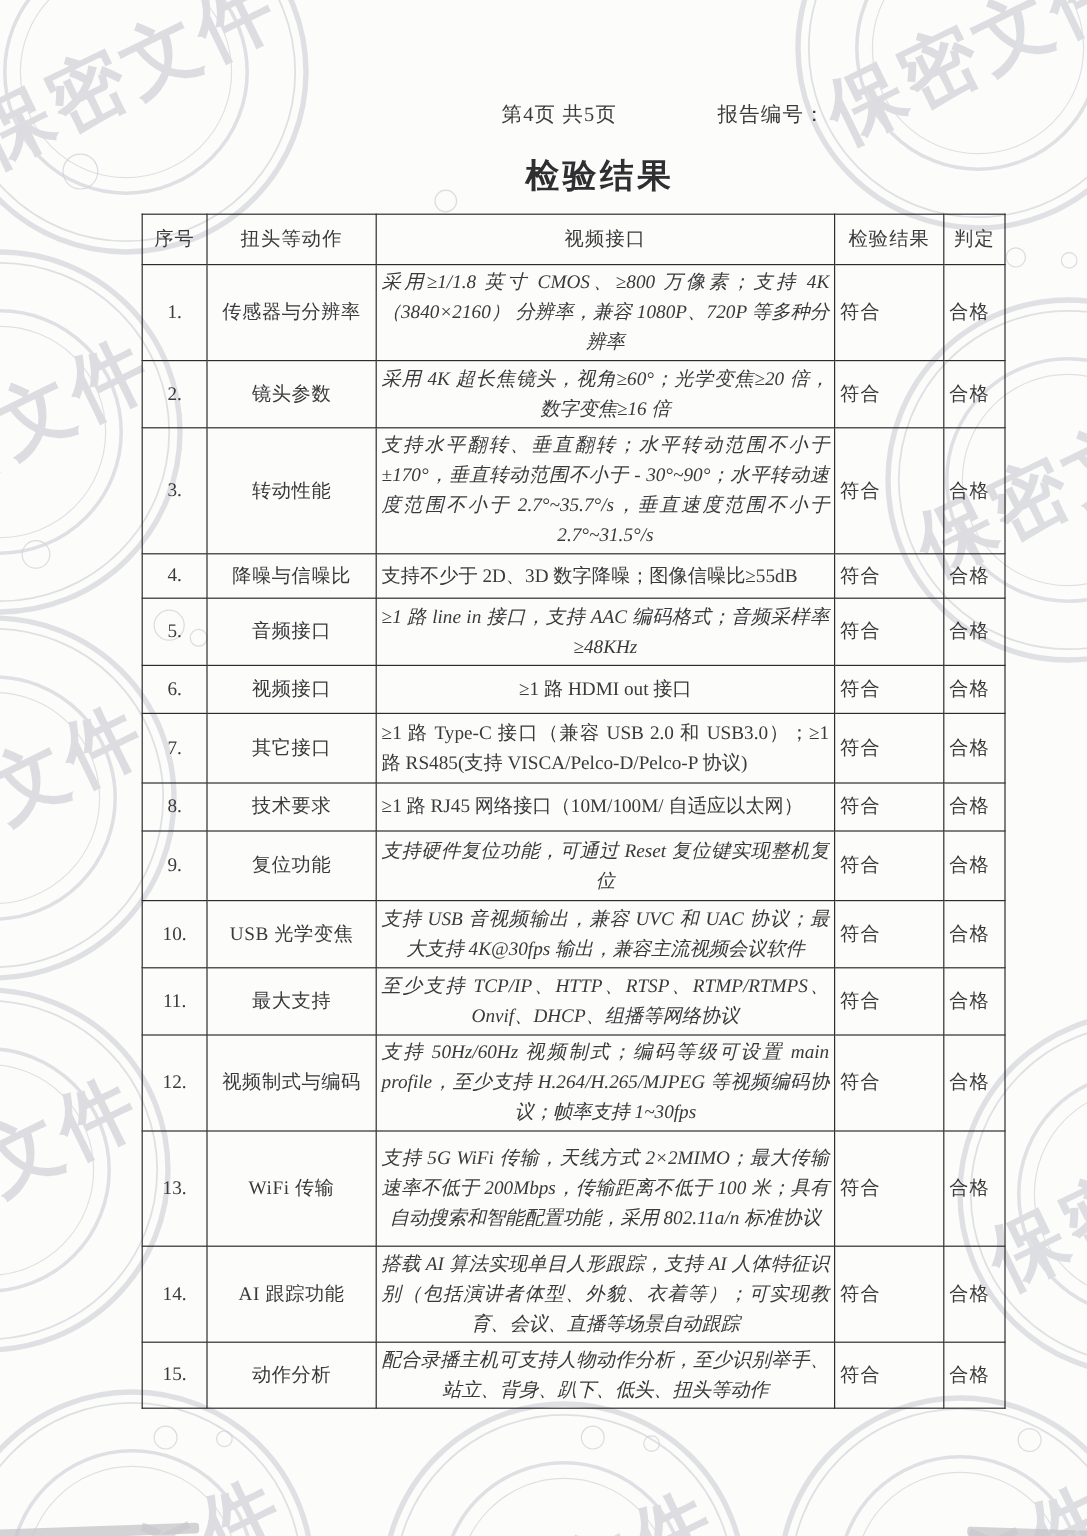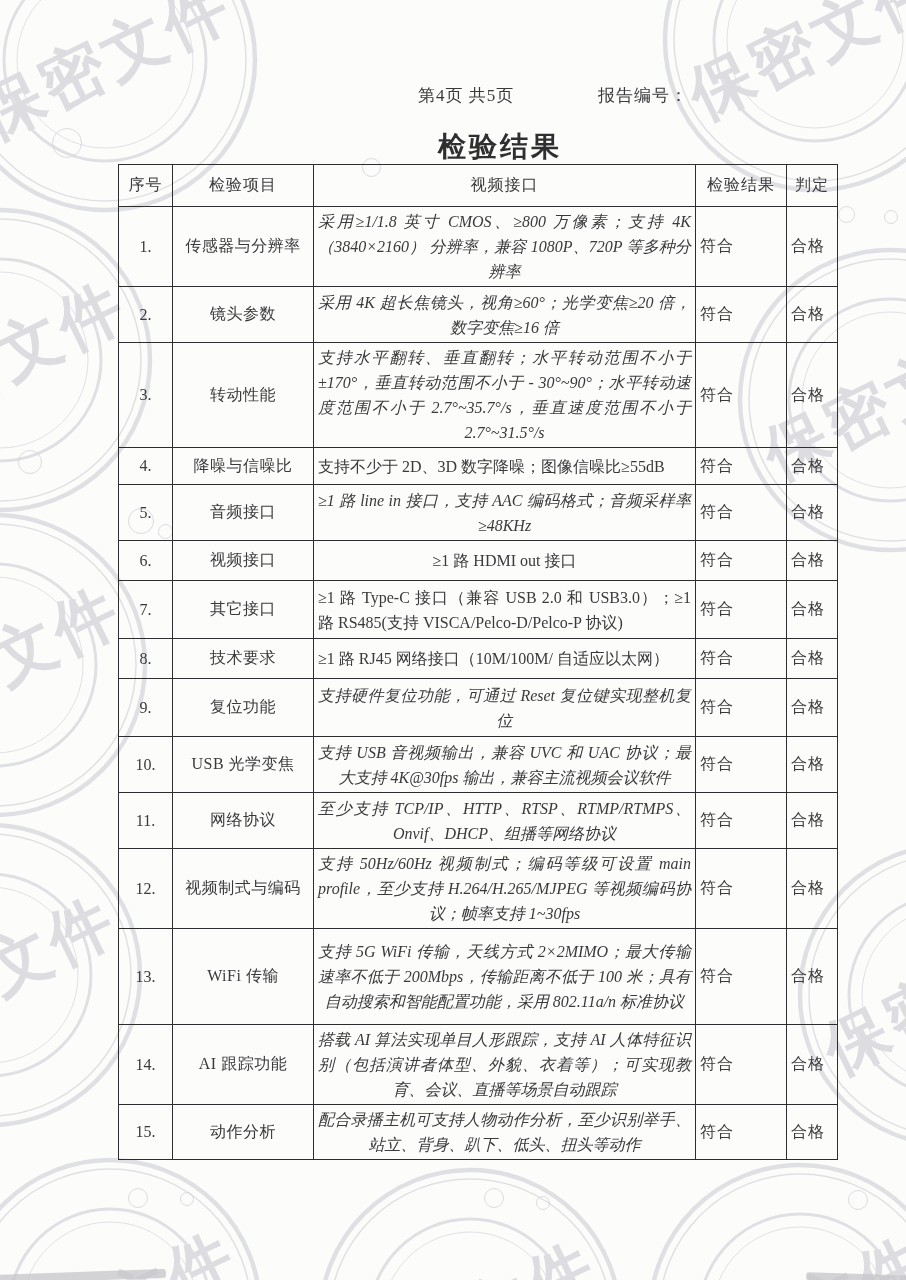--- a/index.html
+++ b/index.html
@@ -44,21 +44,21 @@
   .content{position:relative;z-index:1;}
   .hdr-page{position:absolute;left:418px;top:84px;font-size:17px;letter-spacing:1px;}
   .hdr-report{position:absolute;left:598px;top:84px;font-size:17px;letter-spacing:1px;}
   .doc-title{
     position:absolute;left:380px;top:128px;width:240px;
     text-align:center;
     font-size:28px;font-weight:bold;letter-spacing:3px;
     color:#2f2f31;
   }
   
-  .tbl-wrap{position:absolute;left:118px;top:164px;width:719px;}
+  .tbl-wrap{position:absolute;left:118px;top:178px;width:719px;}
   table.inspect{
     width:719px;
     border-collapse:collapse;
     table-layout:fixed;
   }
   table.inspect td,table.inspect th{
     border:1.6px solid #2d2d30;
     font-weight:normal;
     font-size:16px;
     color:#3a3a3c;
@@ -201,21 +201,21 @@
         <colgroup>
           <col style="width:54px">
             <col style="width:141px">
             <col style="width:382px">
             <col style="width:91px">
             <col style="width:51px">
         </colgroup>
         <tbody>
             <tr style="height:42px">
           <th>序号</th>
-          <th>检验项目</th>
+          <th>扭头等动作</th>
           <th>视频接口</th>
           <th>检验结果</th>
           <th>判定</th>
         </tr>
         <tr style="height:76px">
           <td class="c-no">1.</td>
           <td class="c-item">传感器与分辨率</td>
           <td class="c-req req-just">采用≥1/1.8 英寸 CMOS、≥800 万像素；支持 4K（3840×2160） 分辨率，兼容 1080P、720P 等多种分辨率</td>
           <td class="c-res">符合</td>
           <td class="c-jdg">合格</td>
@@ -278,21 +278,21 @@
         </tr>
         <tr style="height:56px">
           <td class="c-no">10.</td>
           <td class="c-item">USB 光学变焦</td>
           <td class="c-req req-just">支持 USB 音视频输出，兼容 UVC 和 UAC 协议；最大支持 4K@30fps 输出，兼容主流视频会议软件</td>
           <td class="c-res">符合</td>
           <td class="c-jdg">合格</td>
         </tr>
         <tr style="height:56px">
           <td class="c-no">11.</td>
-          <td class="c-item">网络协议</td>
+          <td class="c-item">最大支持</td>
           <td class="c-req req-just">至少支持 TCP/IP、HTTP、RTSP、RTMP/RTMPS、Onvif、DHCP、组播等网络协议</td>
           <td class="c-res">符合</td>
           <td class="c-jdg">合格</td>
         </tr>
         <tr style="height:78px">
           <td class="c-no">12.</td>
           <td class="c-item">视频制式与编码</td>
           <td class="c-req req-just">支持 50Hz/60Hz 视频制式；编码等级可设置 main profile，至少支持 H.264/H.265/MJPEG 等视频编码协议；帧率支持 1~30fps</td>
           <td class="c-res">符合</td>
           <td class="c-jdg">合格</td>

